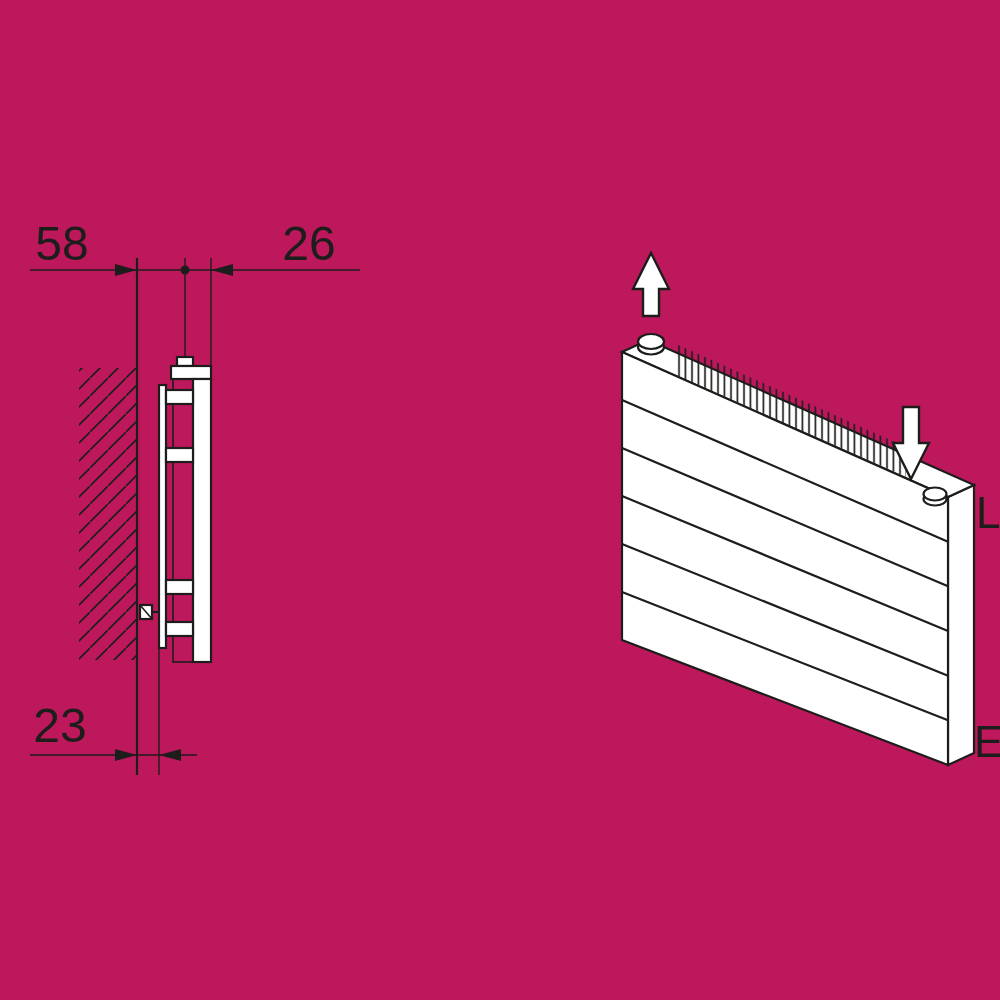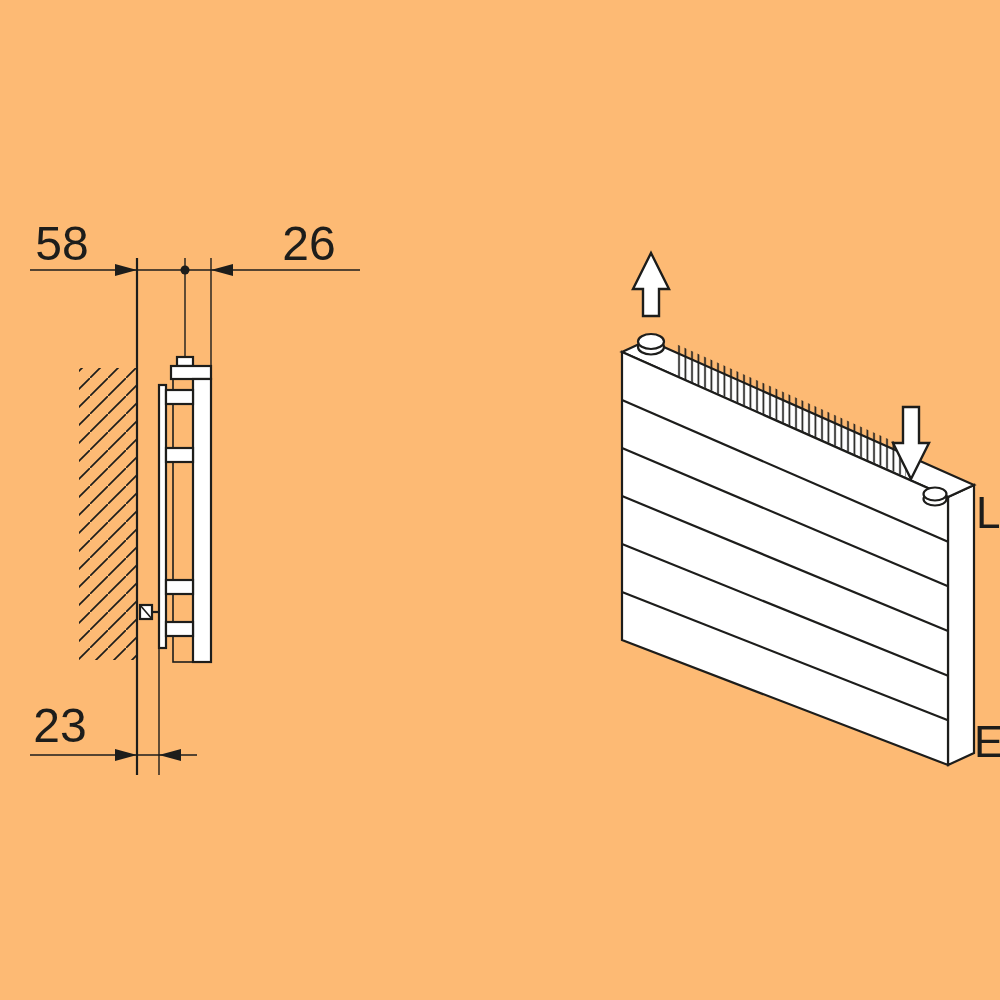--- a/index.html
+++ b/index.html
@@ -1,16 +1,16 @@
 <!DOCTYPE html>
 <html><head>
 <meta charset="utf-8">
 <style>
   html,body { margin:0; padding:0; background:#ffffff; }
-  .stage { width:1000px; height:1000px; background:#fdba74; position:relative; overflow:hidden; }
+  .stage { width:1000px; height:1000px; background:#be185d; position:relative; overflow:hidden; }
   svg { display:block; }
   .ln   { fill:none;    stroke:#1d1d1b; stroke-width:2.2; stroke-linejoin:miter; stroke-linecap:butt; }
   .lnf  { fill:#ffffff; stroke:#1d1d1b; stroke-width:2.2; stroke-linejoin:miter; }
   .lnw  { fill:#ffffff; stroke:#1d1d1b; stroke-width:2.4; stroke-linejoin:miter; }
   .thin { fill:none;    stroke:#1d1d1b; stroke-width:1.4; }
   .thin2{ fill:none;    stroke:#1d1d1b; stroke-width:1.6; }
   .arr  { fill:#1d1d1b; stroke:none; }
   .dim  { font: 48px "Liberation Sans", sans-serif; fill:#1d1d1b; }
   .lbl  { font: 44px "Liberation Sans", sans-serif; fill:#1d1d1b; }
 </style>

